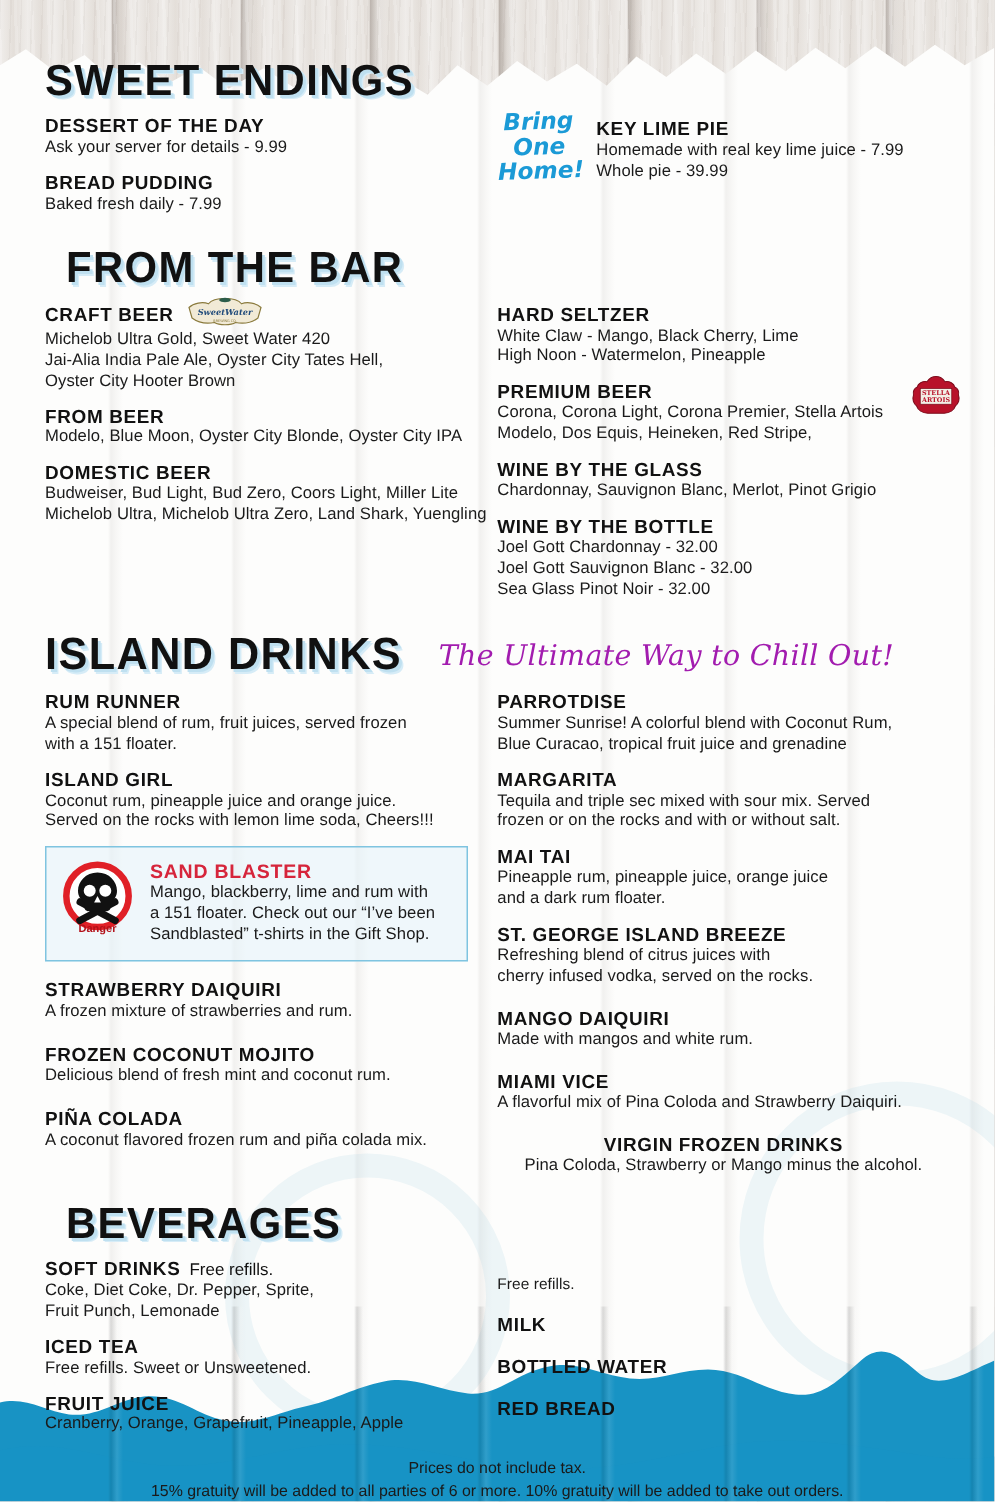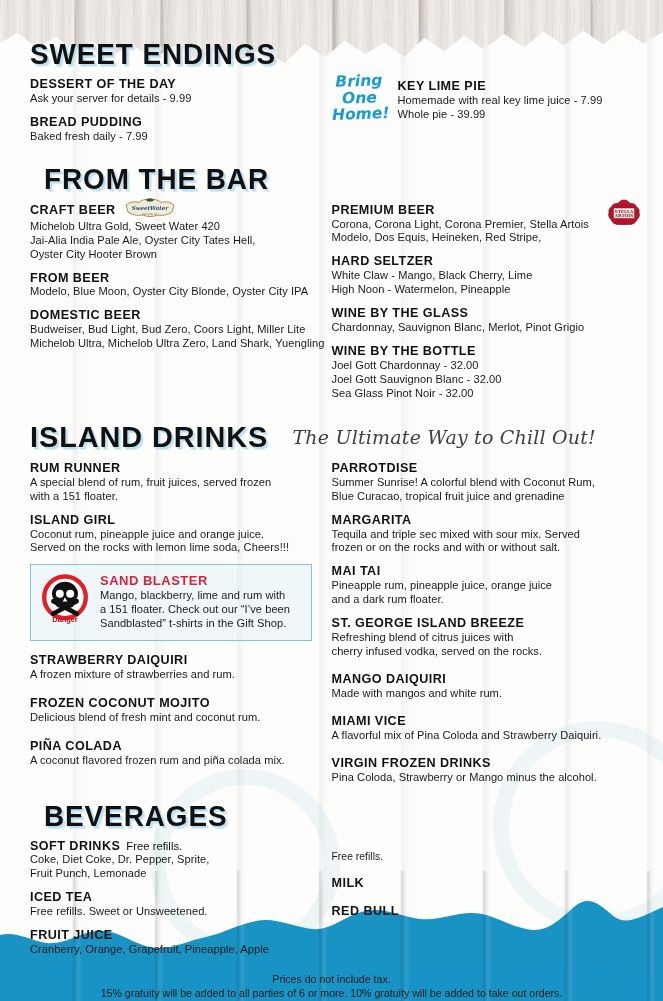--- a/index.html
+++ b/index.html
@@ -102,21 +102,21 @@
     transform-origin:left center;
   }
   .h-sweet   { font-size:29px; }
   .h-bar     { font-size:29px; }
   .h-island  { font-size:30px; display:inline-block; vertical-align:baseline; }
   .h-bev     { font-size:29px; }
 
   .script-red{
     font-family:"DejaVu Serif", serif;
     font-style:italic;
-    color:#404040;
+    color:#a21caf;
     font-size:19px;
     letter-spacing:.2px;
     margin-left:10px;
     position:relative; top:-3px;
   }
 
   .item-name{
     font-size:12.6px; font-weight:700; color:#111;
     letter-spacing:.45px; line-height:1.18;
   }
@@ -253,40 +253,40 @@
         </div>
 
         <div class="blk">
           <div class="item-name">DOMESTIC BEER</div>
           <div class="item-desc" style="white-space:pre-line">Budweiser, Bud Light, Bud Zero, Coors Light, Miller Lite
 Michelob Ultra, Michelob Ultra Zero, Land Shark, Yuengling</div>
         </div>
       </div>
 
       <div class="col-r">
+        <div class="blk">
+          <div class="item-name">HARD SELTZER</div>
+          <div class="item-desc" style="white-space:pre-line">White Claw - Mango, Black Cherry, Lime
+High Noon - Watermelon, Pineapple</div>
+        </div>
+
         <div class="blk" style="position:relative;">
           <div class="item-name">PREMIUM BEER</div>
           <div class="item-desc" style="white-space:pre-line">Corona, Corona Light, Corona Premier, Stella Artois
 Modelo, Dos Equis, Heineken, Red Stripe,</div>
           <span class="logo-stella" style="position:absolute; right:-8px; top:-4px;">
             <svg viewBox="0 0 68 56" width="34" height="28" aria-hidden="true">
               <path d="M34,2 C40,2 44,6 46,9 C52,8 58,11 59,16 C63,18 65,22 64,27
                        C66,32 64,38 60,41 C58,47 52,51 45,51 L23,51 C16,51 10,47 8,41
                        C4,38 2,32 4,27 C3,22 5,18 9,16 C10,11 16,8 22,9 C24,6 28,2 34,2 Z" fill="#b8122a" stroke="#7d0c1c" stroke-width="1.4"></path>
               <rect x="13" y="18" width="42" height="21" fill="#f2efe6" stroke="#7d0c1c" stroke-width="1"></rect>
               <text x="34" y="27" font-family="DejaVu Serif, serif" font-size="8.5" font-weight="bold" fill="#b8122a" text-anchor="middle">STELLA</text>
               <text x="34" y="36" font-family="DejaVu Serif, serif" font-size="8.5" font-weight="bold" fill="#b8122a" text-anchor="middle">ARTOIS</text>
             </svg>
           </span>
-        </div>
-
-        <div class="blk">
-          <div class="item-name">HARD SELTZER</div>
-          <div class="item-desc" style="white-space:pre-line">White Claw - Mango, Black Cherry, Lime
-High Noon - Watermelon, Pineapple</div>
         </div>
         <div class="blk">
           <div class="item-name">WINE BY THE GLASS</div>
           <div class="item-desc" style="white-space:pre-line">Chardonnay, Sauvignon Blanc, Merlot, Pinot Grigio</div>
         </div>
         <div class="blk">
           <div class="item-name">WINE BY THE BOTTLE</div>
           <div class="item-desc" style="white-space:pre-line">Joel Gott Chardonnay - 32.00
 Joel Gott Sauvignon Blanc - 32.00
 Sea Glass Pinot Noir - 32.00</div>
@@ -376,21 +376,21 @@
 cherry infused vodka, served on the rocks.</div>
         </div>
         <div class="blk" style="margin-top:13px;">
           <div class="item-name">MANGO DAIQUIRI</div>
           <div class="item-desc">Made with mangos and white rum.</div>
         </div>
         <div class="blk" style="margin-top:13px;">
           <div class="item-name">MIAMI VICE</div>
           <div class="item-desc">A flavorful mix of Pina Coloda and Strawberry Daiquiri.</div>
         </div>
-        <div class="blk" style="margin-top:13px;">
+        <div class="blk" style="margin-top:13px;text-align:center;">
           <div class="item-name">VIRGIN FROZEN DRINKS</div>
           <div class="item-desc">Pina Coloda, Strawberry or Mango minus the alcohol.</div>
         </div>
       </div>
     </div>
   </div>
 
   <div style="margin-top:8px;">
     <div class="section-head h-bev" style="margin-left:14px;">BEVERAGES</div>
 
@@ -414,21 +414,24 @@
       </div>
 
       <div class="col-r" style="padding-top:12px;">
         <div class="blk">
           <div class="item-desc" style="font-size:10.3px;">Free refills.</div>
         </div>
         <div class="blk" style="margin-top:13px;">
           <div class="item-name">MILK</div>
         </div>
         <div class="blk" style="margin-top:13px;">
-          <div class="item-name">RED BULL</div>
+          <div class="item-name">BOTTLED WATER</div>
+        </div>
+        <div class="blk" style="margin-top:13px;">
+          <div class="item-name">RED BREAD</div>
         </div>
       </div>
     </div>
   </div>
 
   <div class="footer" style="margin-top:6px;">
     <div class="f-line">Prices do not include tax.</div>
     <div class="f-line">15% gratuity will be added to all parties of 6 or more. 10% gratuity will be added to take out orders.</div>
 
   </div>

